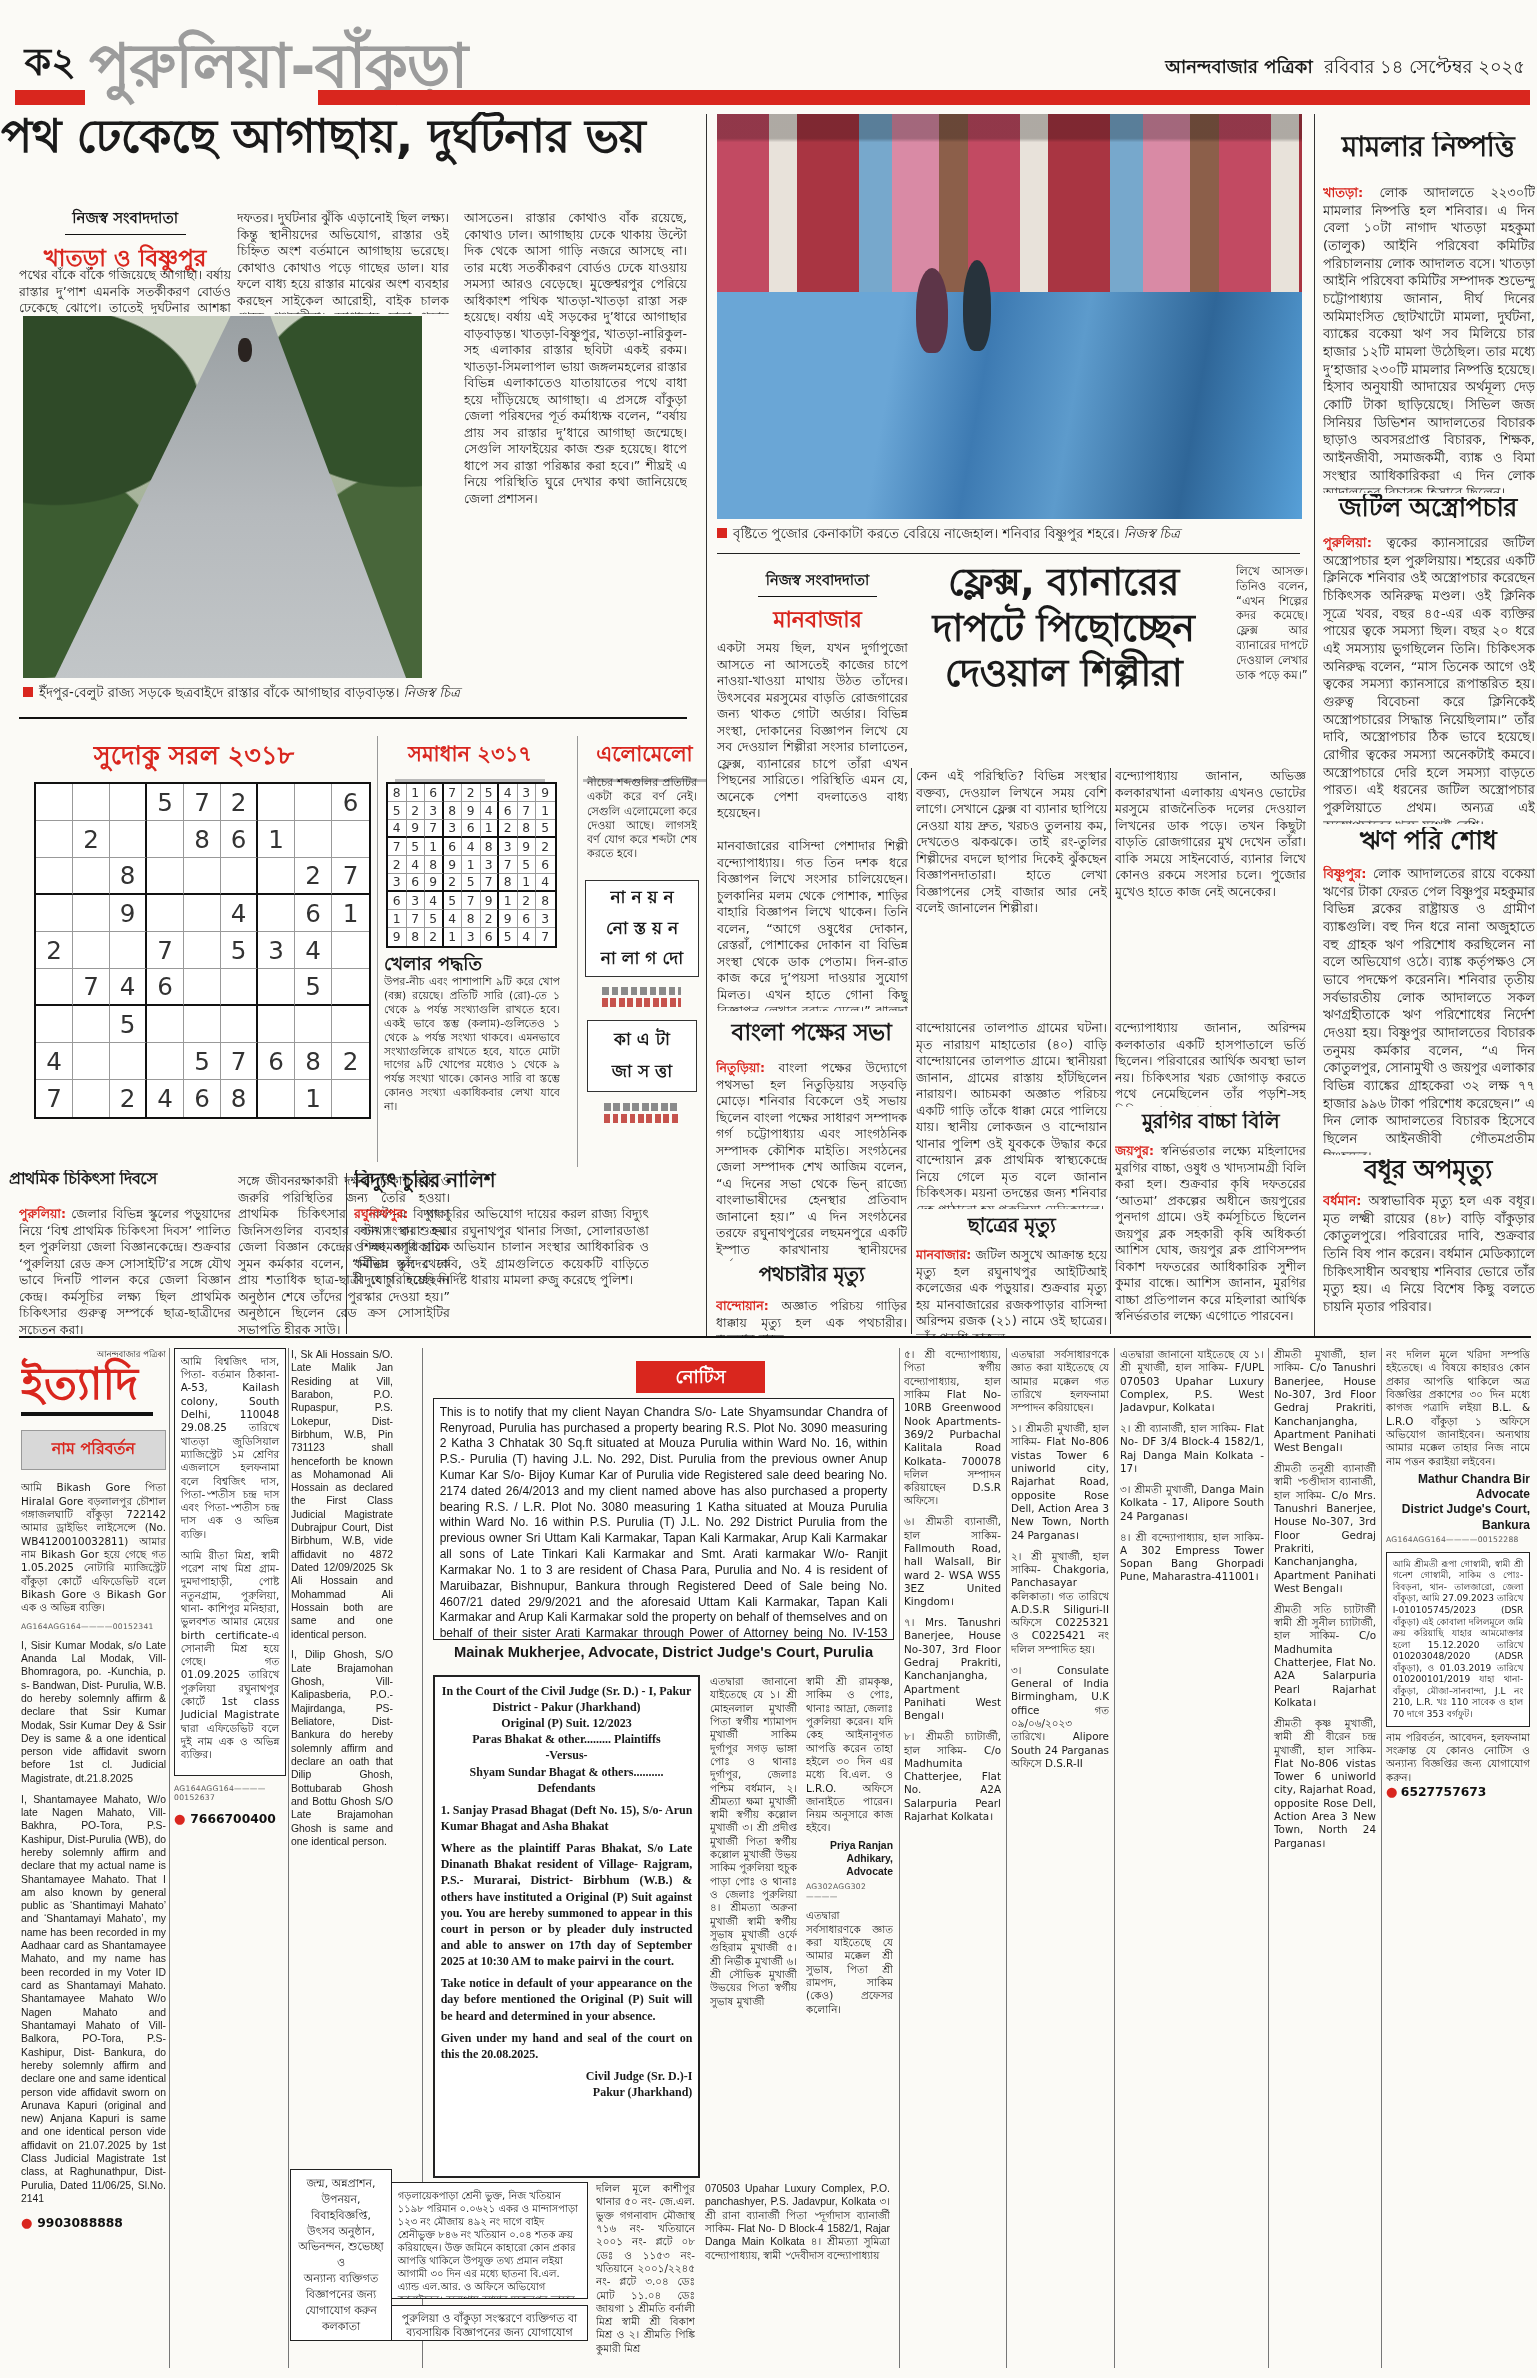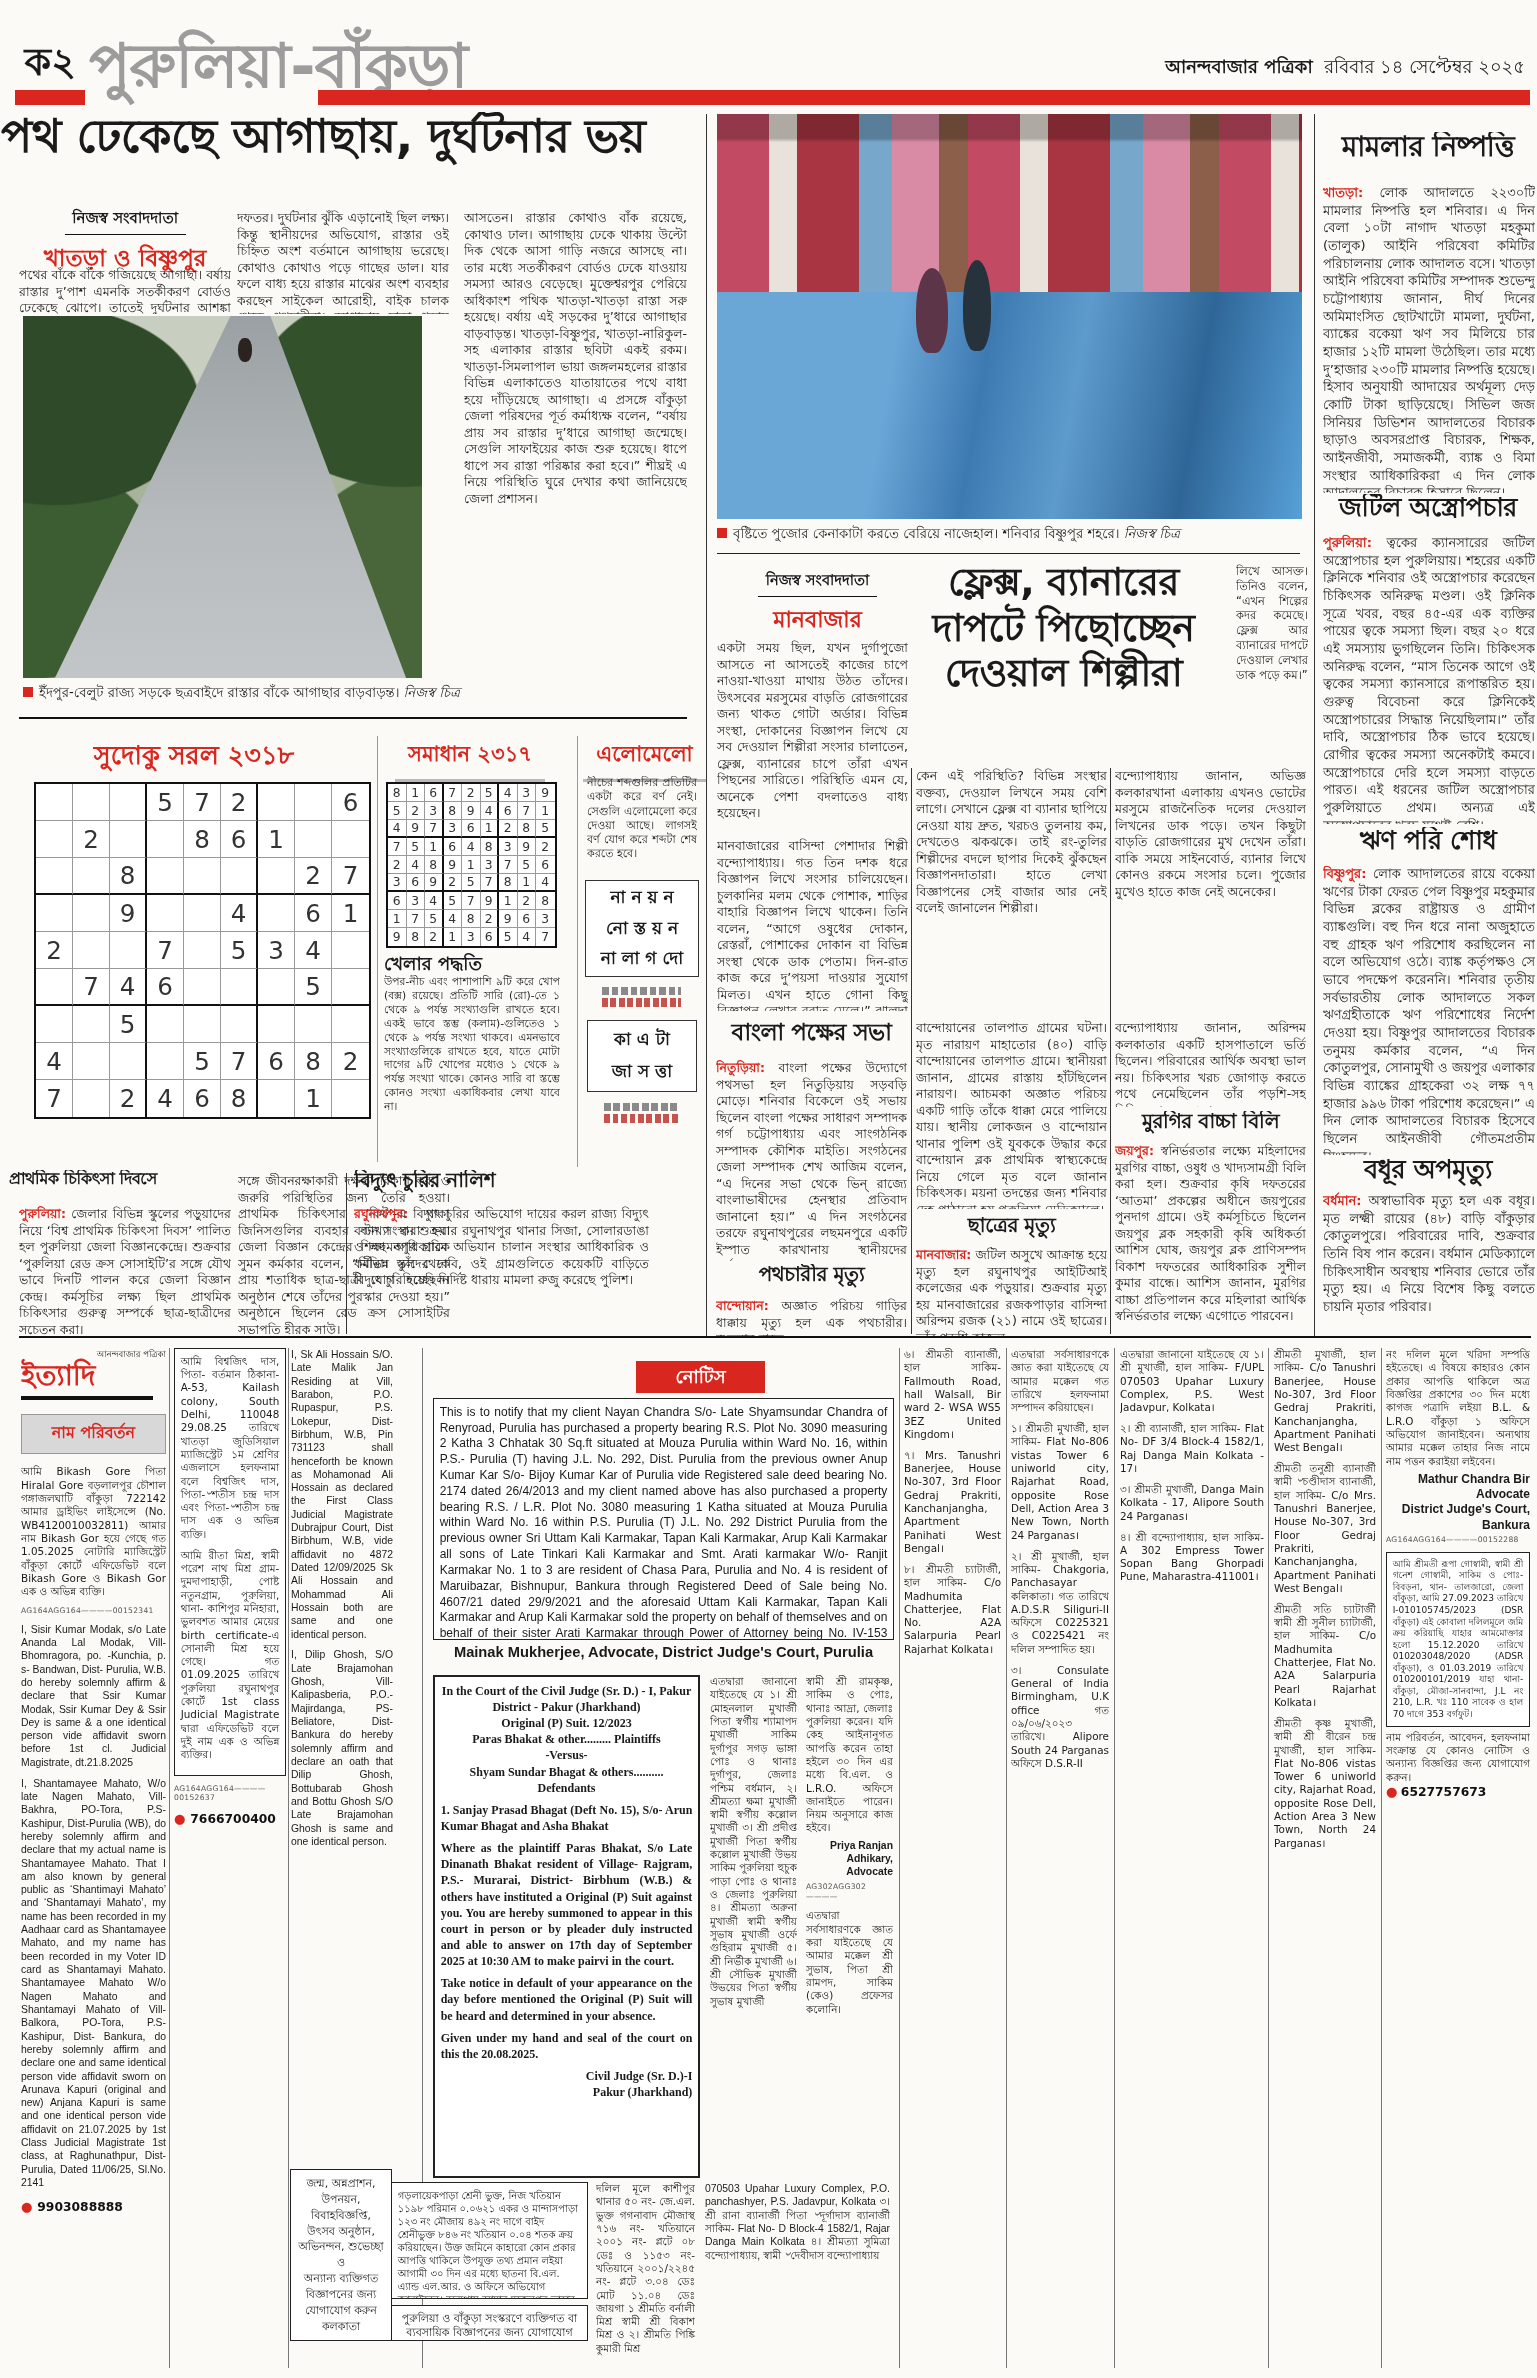--- a/index.html
+++ b/index.html
@@ -372,21 +372,21 @@
   </div>
   <div class="abs headline ctr clip" style="left:1323px;top:1156px;width:210px;height:38px;font-size:25.6px">বধূর অপমৃত্যু</div>
   <div class="abs just clip" style="left:1323px;top:1192px;width:212px;height:142px;font-size:13px;line-height:1.36">
     <span class="lead">বর্ধমান:</span> <span>অস্বাভাবিক মৃত্যু হল এক বধূর। মৃত লক্ষ্মী রায়ের (৪৮) বাড়ি বাঁকুড়ার কোতুলপুরে। পরিবারের দাবি, শুক্রবার তিনি বিষ পান করেন। বর্ধমান মেডিক্যালে চিকিৎসাধীন অবস্থায় শনিবার ভোরে তাঁর মৃত্যু হয়। এ নিয়ে বিশেষ কিছু বলতে চায়নি মৃতার পরিবার।</span>
   </div>
 
   <div class="abs" style="left:19px;top:1336px;width:1512px;height:2.4px;background:#111"></div>
 
   <div class="abs clip" style="left:21px;top:1348px;width:145px;height:1020px">
     <div style="text-align:right;font-size:8.5px">আনন্দবাজার পত্রিকা</div>
-    <div class="red b" style="font-size:28px;line-height:1">ইত্যাদি</div>
+    <div class="red b" style="font-size:44px;line-height:1">ইত্যাদি</div>
     <div style="width:132px;height:4.7px;background:#111;margin:5.7px 0 13.2px"></div>
     <div class="ctr" style="background:#d8d8d8;border:0.9px solid #999;padding:5.7px 3.8px;margin-bottom:11.4px">
       <span class="red b" style="font-size:16px">নাম পরিবর্তন</span>
     </div>
     <div class="ads">
         <p>আমি Bikash Gore পিতা Hiralal Gore বড়লালপুর চৌশাল গঙ্গাজলঘাটি বাঁকুড়া 722142 আমার ড্রাইভিং লাইসেন্সে (No. WB4120010032811) আমার নাম Bikash Gor হয়ে গেছে গত 1.05.2025 নোটারি ম্যাজিস্ট্রেট বাঁকুড়া কোর্টে এফিডেভিট বলে Bikash Gore ও Bikash Gor এক ও অভিন্ন ব্যক্তি।</p>
       </div>
     <div class="code">AG164AGG164————00152341</div>
     <div class="ads eng">
         <p>I, Sisir Kumar Modak, s/o Late Ananda Lal Modak, Vill- Bhomragora, po. -Kunchia, p. s- Bandwan, Dist- Purulia, W.B. do hereby solemnly affirm &amp; declare that Ssir Kumar Modak, Ssir Kumar Dey &amp; Ssir Dey is same &amp; a one identical person vide affidavit sworn before 1st cl. Judicial Magistrate, dt.21.8.2025</p>
@@ -466,20 +466,21 @@
   </div>
   <div class="abs ads clip" style="left:596px;top:2182px;width:99px;height:185px">
       <p>দলিল মূলে কাশীপুর থানার ৫০ নং- জে.এল. ভুক্ত গগনাবাদ মৌজাস্থ ৭১৬ নং- খতিয়ানে ২০০১ নং- প্লটে ০৮ ডেঃ ও ১১৫৩ নং- খতিয়ানে ২০০১/২২৪৫ নং- প্লটে ৩.০৪ ডেঃ মোট ১১.০৪ ডেঃ জায়গা ১ শ্রীমতি বর্নালী মিশ্র স্বামী শ্রী বিকাশ মিশ্র ও ২। শ্রীমতি পিঙ্কি কুমারী মিশ্র</p>
     </div>
   <div class="abs ads eng clip" style="left:705px;top:2182px;width:185px;height:185px">
       <p>070503 Upahar Luxury Complex, P.O. panchashyer, P.S. Jadavpur, Kolkata ৩। শ্রী রানা ব্যানার্জী পিতা ৺দূর্গাদাস ব্যানার্জী সাকিম- Flat No- D Block-4 1582/1, Rajar Danga Main Kolkata ৪। শ্রীমত্যা সুমিত্রা বন্দ্যোপাধ্যায়, স্বামী ৺দেবীদাস বন্দ্যোপাধ্যায়</p>
     </div>
 
   <div class="abs vline" style="left:899px;top:1348px;height:1020px;background:#777"></div>
   <div class="abs ads clip" style="left:904px;top:1348px;width:97px;height:829px">
+      <p>৫। শ্রী বন্দ্যোপাধ্যায়, পিতা স্বর্গীয় বন্দ্যোপাধ্যায়, হাল সাকিম Flat No-10RB Greenwood Nook Apartments-369/2 Purbachal Kalitala Road Kolkata- 700078 দলিল সম্পাদন করিয়াছেন D.S.R অফিসে।</p>
       <p>৬। শ্রীমতী ব্যানার্জী, হাল সাকিম- Fallmouth Road, hall Walsall, Bir ward 2- WSA WS5 3EZ United Kingdom।</p>
       <p>৭। Mrs. Tanushri Banerjee, House No-307, 3rd Floor Gedraj Prakriti, Kanchanjangha, Apartment Panihati West Bengal।</p>
       <p>৮। শ্রীমতী চ্যাটার্জী, হাল সাকিম- C/o Madhumita Chatterjee, Flat No. A2A Salarpuria Pearl Rajarhat Kolkata।</p>
     </div>
   <div class="abs vline" style="left:1006px;top:1348px;height:1020px;background:#777"></div>
   <div class="abs ads clip" style="left:1011px;top:1348px;width:98px;height:1018px">
       <p>এতদ্বারা সর্বসাধারণকে জ্ঞাত করা যাইতেছে যে আমার মক্কেল গত তারিখে হলফনামা সম্পাদন করিয়াছেন।</p>
       <p>১। শ্রীমতী মুখার্জী, হাল সাকিম- Flat No-806 vistas Tower 6 uniworld city, Rajarhat Road, opposite Rose Dell, Action Area 3 New Town, North 24 Parganas।</p>
       <p>২। শ্রী মুখার্জী, হাল সাকিম- Chakgoria, Panchasayar কলিকাতা। গত তারিখে A.D.S.R Siliguri-II অফিসে C0225321 ও C0225421 নং দলিল সম্পাদিত হয়।</p>
       <p>৩। Consulate General of India Birmingham, U.K office গত ০৯/০৬/২০২৩ তারিখে। Alipore South 24 Parganas অফিসে D.S.R-II</p>

